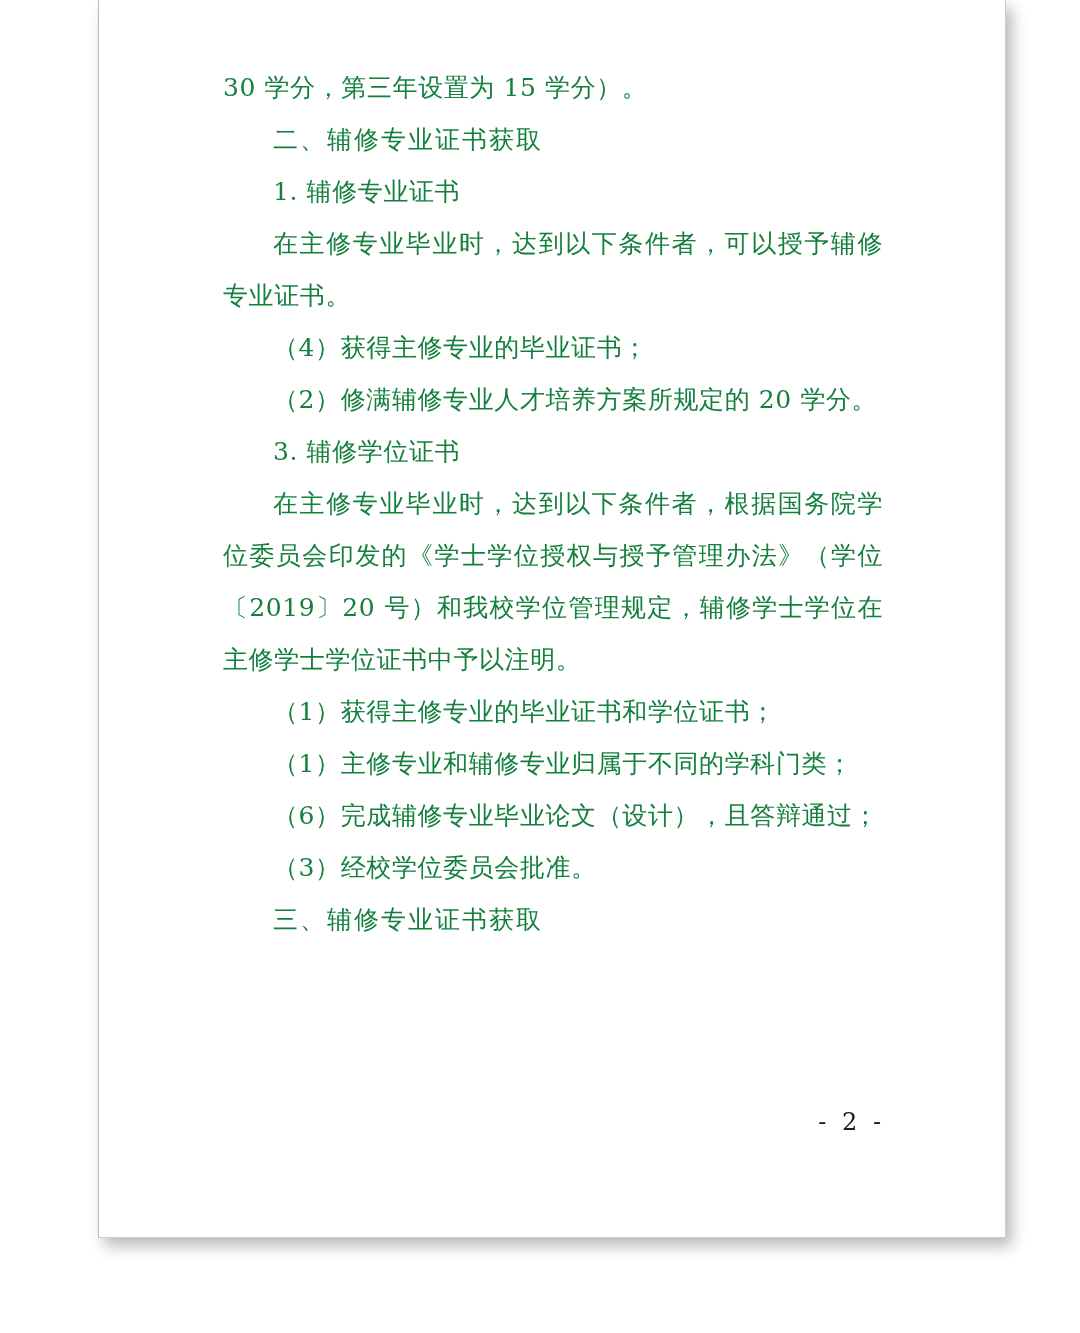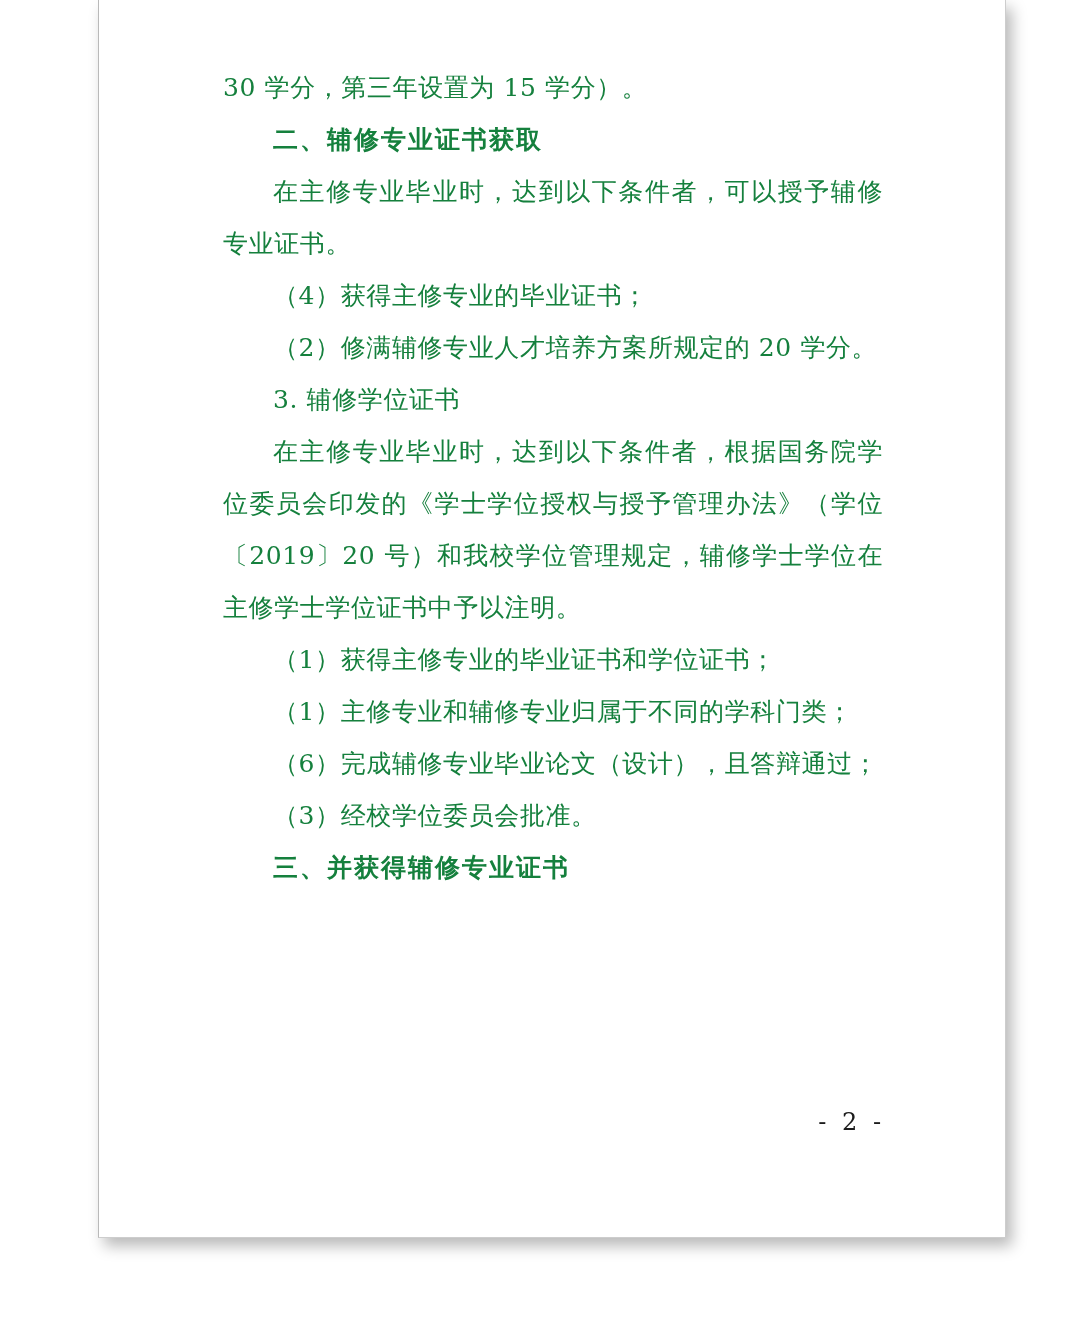--- a/index.html
+++ b/index.html
@@ -53,21 +53,21 @@
     font-size: 25px;
     line-height: 52px;
     letter-spacing: 0.6px;
     text-align: justify;
     text-justify: inter-ideograph;
   }
   p.indent {
     text-indent: 50px;
   }
   p.heading {
-    font-weight: bold;
+    font-weight: normal;
     text-indent: 50px;
     letter-spacing: 2px;
   }
   .pn-wrap {
     position: absolute;
     right: 120px;
     top: 1108px;
     font-size: 24px;
     color: #1c1c1c;
     letter-spacing: 4px;
@@ -79,41 +79,42 @@
 <div class="page-canvas">
   <div class="sheet">
     <div class="sheet-inner">
 
       <div class="text-body">
 
         <p class="plain">30 学分，第三年设置为 15 学分）。</p>
 
         <p class="heading">二、辅修专业证书获取</p>
 
+        <p class="indent">1. 辅修专业证书</p>
 
         <p class="indent">在主修专业毕业时，达到以下条件者，可以授予辅修专业证书。</p>
 
         <p class="indent">（4）获得主修专业的毕业证书；</p>
 
         <p class="indent">（2）修满辅修专业人才培养方案所规定的 20 学分。</p>
 
         <p class="indent">3. 辅修学位证书</p>
 
         <p class="indent">在主修专业毕业时，达到以下条件者，根据国务院学位委员会印发的《学士学位授权与授予管理办法》（学位〔2019〕20 号）和我校学位管理规定，辅修学士学位在主修学士学位证书中予以注明。</p>
 
         <p class="indent">（1）获得主修专业的毕业证书和学位证书；</p>
 
         <p class="indent">（1）主修专业和辅修专业归属于不同的学科门类；</p>
 
 
         <p class="indent">（6）完成辅修专业毕业论文（设计），且答辩通过；</p>
 
         <p class="indent">（3）经校学位委员会批准。</p>
 
-        <p class="heading">三、并获得辅修专业证书</p>
+        <p class="heading">三、辅修专业证书获取</p>
 
       </div>
 
       <div class="pn-wrap">- 2 -</div>
 
     </div>
   </div>
 </div>
 
 </body></html>

